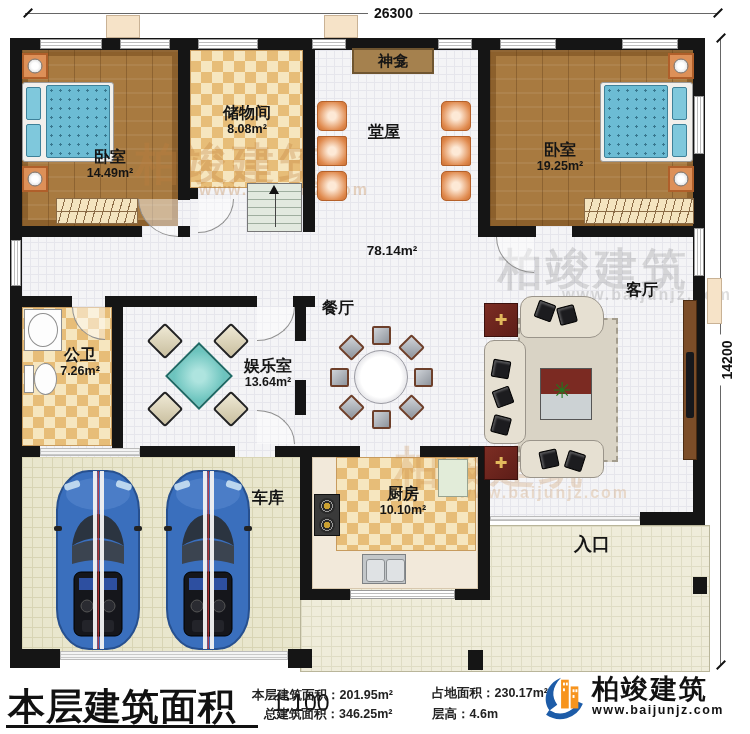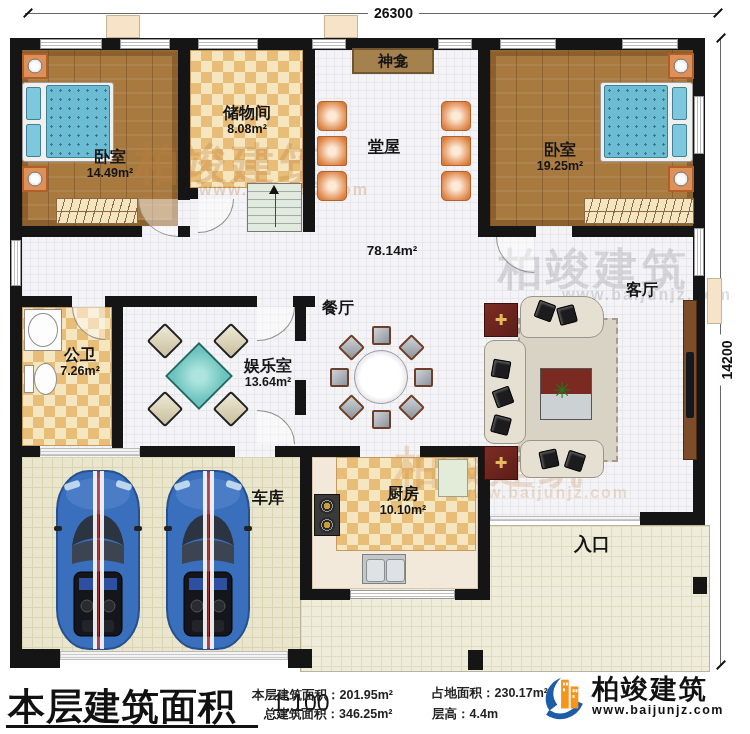--- a/index.html
+++ b/index.html
@@ -204,21 +204,21 @@
 
   <div class="shrinebox" style="left:352px;top:48px;width:82px;height:26px;">
     <span class="lbl" style="position:static;transform:none;font-size:15px;">神龛</span>
   </div>
   <div class="hallchair" style="left:317px;top:101px;"></div>
   <div class="hallchair" style="left:317px;top:136px;border-radius:2px;"></div>
   <div class="hallchair" style="left:317px;top:171px;"></div>
   <div class="hallchair" style="left:441px;top:101px;"></div>
   <div class="hallchair" style="left:441px;top:136px;border-radius:2px;"></div>
   <div class="hallchair" style="left:441px;top:171px;"></div>
-  <div class="lbl" style="left:384px;top:147px;text-decoration:underline;">堂屋</div>
+  <div class="lbl" style="left:384px;top:132px;text-decoration:underline;">堂屋</div>
 
   <div class="nstand" style="left:668px;top:53px;width:26px;height:26px;"></div>
   <div class="frame" style="left:600px;top:82px;width:93px;height:80px;"></div>
   <div class="mattress" style="left:604px;top:85px;width:64px;height:73px;"></div>
   <div class="pillow" style="left:672px;top:87px;width:15px;height:33px;"></div>
   <div class="pillow" style="left:672px;top:124px;width:15px;height:33px;"></div>
   <div class="nstand" style="left:668px;top:166px;width:26px;height:26px;"></div>
   <div class="wardrobe" style="left:584px;top:198px;width:110px;height:26px;"></div>
   <div class="lbl" style="left:560px;top:150px;">卧室</div>
   <div class="area" style="left:560px;top:166px;">19.25m²</div>
@@ -326,21 +326,21 @@
 
   <div class="lbl" style="left:592px;top:544px;font-size:18px;">入口</div>
 
   <div id="titlebar">
     <div id="bigtitle">本层建筑面积</div>
     <div id="titleline"></div>
     <div id="scale">1:100</div>
     <div class="stat" style="left:252px;top:9px;text-align:right;">本层建筑面积：201.95m²</div>
     <div class="stat" style="left:432px;top:7px;">占地面积：230.17m²</div>
     <div class="stat" style="left:264px;top:28px;">总建筑面积：346.25m²</div>
-    <div class="stat" style="left:432px;top:28px;">层高：4.4m</div>
+    <div class="stat" style="left:432px;top:28px;">层高：4.6m</div>
     <div id="brand">
       <svg width="46" height="50" viewBox="0 0 48 50">
         <path d="M10 40 C2 30 6 12 22 6 C12 16 12 26 18 34 Z" fill="#1d5ca8"></path>
         <path d="M8 42 C20 50 36 46 42 32" stroke="#1d5ca8" stroke-width="6" fill="none"></path>
         <rect x="22" y="8" width="8" height="30" fill="#f7941d"></rect>
         <rect x="32" y="15" width="8" height="23" fill="#f7941d"></rect>
         <rect x="24" y="11" width="2" height="3" fill="#fff"></rect>
           <rect x="27" y="11" width="2" height="3" fill="#fff"></rect>
         <rect x="24" y="17" width="2" height="3" fill="#fff"></rect>
           <rect x="34" y="18" width="2" height="3" fill="#fff"></rect>

